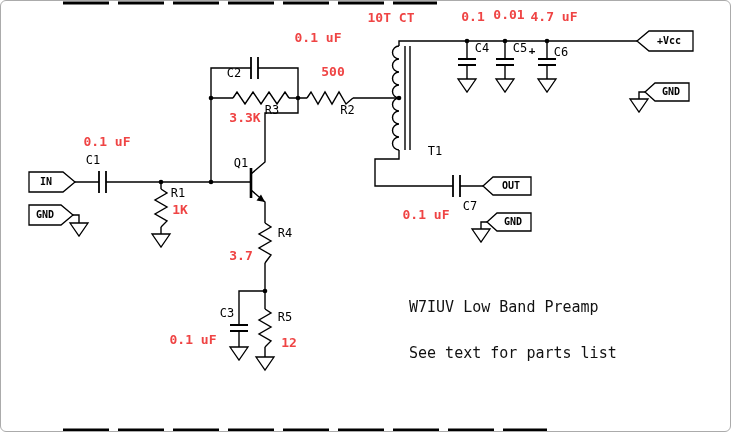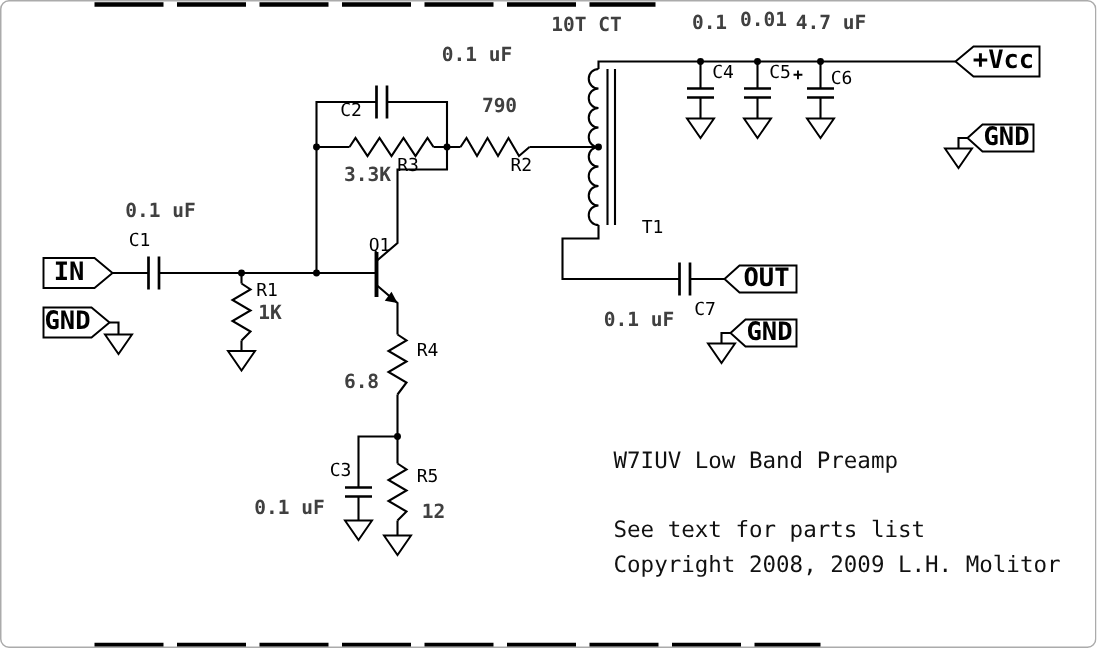--- a/index.html
+++ b/index.html
@@ -4,22 +4,22 @@
 <style>
   html,body { margin:0; padding:0; background:#fff; }
   .frame {
     position:relative; width:731px; height:432px; box-sizing:border-box;
     background:#ffffff; border:1px solid #ababab; border-radius:6px; overflow:hidden;
     font-family:"DejaVu Sans Mono", monospace;
   }
   svg { position:absolute; left:0; top:0; }
   .lbl { position:absolute; transform:translate(-50%,-50%); white-space:nowrap; line-height:1; }
   .ref { font-size:12px; color:#000; }
-  .val { font-size:13px; font-weight:bold; color:#404040; }
-  .tag { font-size:17px; font-weight:bold; color:#000; letter-spacing:0; }
+  .val { font-size:13px; font-weight:bold; color:#ef4444; }
+  .tag { font-size:10px; font-weight:bold; color:#000; letter-spacing:0; }
   .title-line { position:absolute; transform:translate(0,-50%); white-space:nowrap;
     font-size:15px; color:#111; }
   .plus { font-size:11px; font-weight:bold; color:#000; }
 </style>
 </head>
 <body>
 
 <div class="frame">
 
   <svg width="731" height="432" viewBox="0 0 731 432">
@@ -126,34 +126,33 @@
   <span class="lbl ref" style="left:481px; top:47px;">C4</span>
   <span class="lbl ref" style="left:519px; top:47px;">C5</span>
   <span class="lbl plus" style="left:531px; top:49px;">+</span>
   <span class="lbl ref" style="left:560px; top:51px;">C6</span>
   <span class="lbl ref" style="left:469px; top:205px;">C7</span>
   <span class="lbl ref" style="left:177px; top:192px;">R1</span>
   <span class="lbl ref" style="left:329px; top:109px;padding-left:35px;">R2</span>
   <span class="lbl ref" style="left:271px; top:109px;">R3</span>
   <span class="lbl ref" style="left:284px; top:232px;">R4</span>
   <span class="lbl ref" style="left:284px; top:316px;">R5</span>
-  <span class="lbl ref" style="left:252px; top:162px;">Q1</span>
+  <span class="lbl ref" style="left:240px; top:162px;">Q1</span>
   <span class="lbl ref" style="left:434px; top:150px;">T1</span>
 
   <span class="lbl val" style="left:106px; top:140px;">0.1 uF</span>
   <span class="lbl val" style="left:317px; top:36px;">0.1 uF</span>
   <span class="lbl val" style="left:192px; top:338px;">0.1 uF</span>
   <span class="lbl val" style="left:472px; top:15px;">0.1</span>
   <span class="lbl val" style="left:508px; top:13px;">0.01</span>
   <span class="lbl val" style="left:553px; top:15px;">4.7 uF</span>
   <span class="lbl val" style="left:425px; top:213px;">0.1 uF</span>
   <span class="lbl val" style="left:179px; top:208px;">1K</span>
-  <span class="lbl val" style="left:332px; top:70px;">790</span>
+  <span class="lbl val" style="left:332px; top:70px;">500</span>
   <span class="lbl val" style="left:244px; top:116px;">3.3K</span>
-  <span class="lbl val" style="left:240px; top:254px;">6.8</span>
+  <span class="lbl val" style="left:240px; top:254px;">3.7</span>
   <span class="lbl val" style="left:288px; top:341px;">12</span>
   <span class="lbl val" style="left:390px; top:16px;">10T CT</span>
 
   <span class="title-line" style="left:408px; top:306px;">W7IUV Low Band Preamp</span>
   <span class="title-line" style="left:408px; top:352px;">See text for parts list</span>
-  <span class="title-line" style="left:408px; top:375px;">Copyright 2008, 2009 L.H. Molitor</span>
 
 </div>
 
 </body></html>

